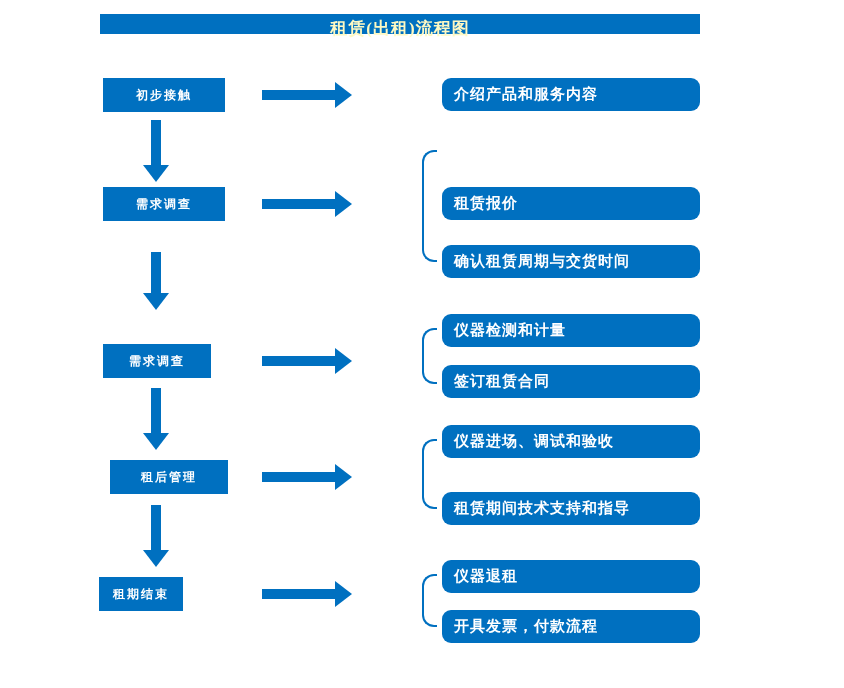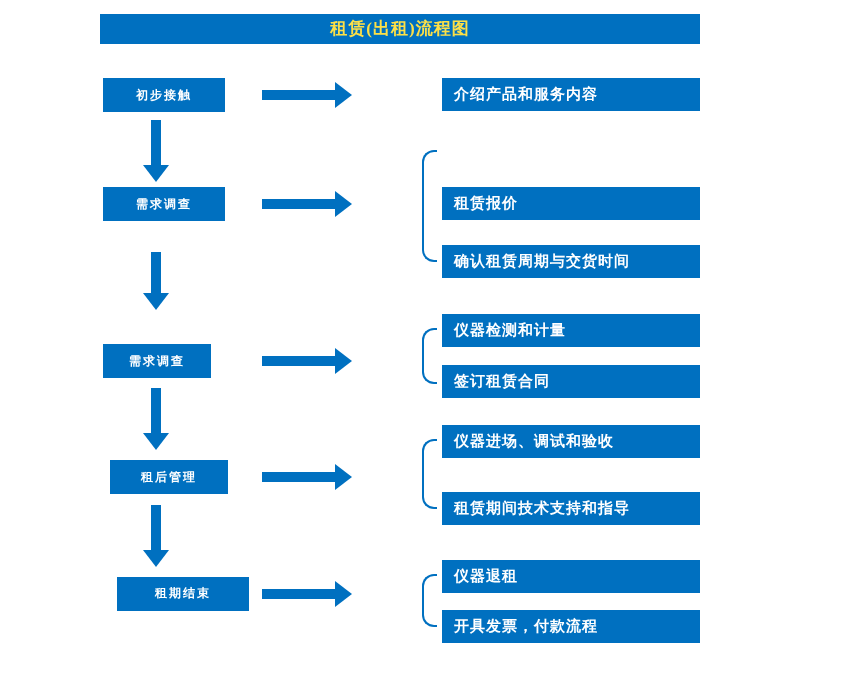--- a/index.html
+++ b/index.html
@@ -11,23 +11,23 @@
   .canvas {
     position: relative;
     width: 844px;
     height: 688px;
     background: #ffffff;
     overflow: hidden;
   }
   .title-bar {
     position: absolute;
     left: 100px; top: 14px;
-    width: 600px; height: 30px;
+    width: 600px; height: 20px;
     background: var(--primary);
-    color: #fde047;
+    color: #fef9c3;
     font-weight: bold;
     font-size: 17px;
     line-height: 30px;
     text-align: center;
     letter-spacing: 1px;
   }
   .stage-box {
     position: absolute;
     height: 34px;
     background: var(--primary);
@@ -44,20 +44,21 @@
     width: 258px;
     height: 33px;
     background: var(--primary);
     color: #ffffff;
     font-weight: bold;
     font-size: 15px;
     line-height: 33px;
     padding-left: 12px;
     letter-spacing: 1px;
     white-space: nowrap;
+    border-radius: 9px;
   }
   .v-arrow { position: absolute; width: 26px; }
   .v-shaft {
     position: absolute;
     left: 8px; top: 0; bottom: 16px;
     width: 10px;
     background: var(--primary);
   }
   .v-head {
     position: absolute;
@@ -96,21 +97,21 @@
 <body>
 
 <div class="canvas">
 
   <div class="title-bar">租赁(出租)流程图</div>
 
   <div class="stage-box" style="left:103px; top:78px;  width:122px;">初步接触</div>
   <div class="stage-box" style="left:103px; top:187px; width:122px;">需求调查</div>
   <div class="stage-box" style="left:103px; top:344px; width:108px;">需求调查</div>
   <div class="stage-box" style="left:110px; top:460px; width:118px;">租后管理</div>
-  <div class="stage-box" style="left:117px; top:577px; width:132px;font-family:Liberation Mono, monospace;">租期结束</div>
+  <div class="stage-box" style="left:99px; top:577px; width:84px;">租期结束</div>
 
   <div class="v-arrow" style="left:143px; top:120px; height:62px;">
     <div class="v-shaft"></div>
     <div class="v-head"></div>
   </div>
   <div class="v-arrow" style="left:143px; top:252px; height:58px;">
     <div class="v-shaft"></div>
     <div class="v-head"></div>
   </div>
   <div class="v-arrow" style="left:143px; top:388px; height:62px;">

